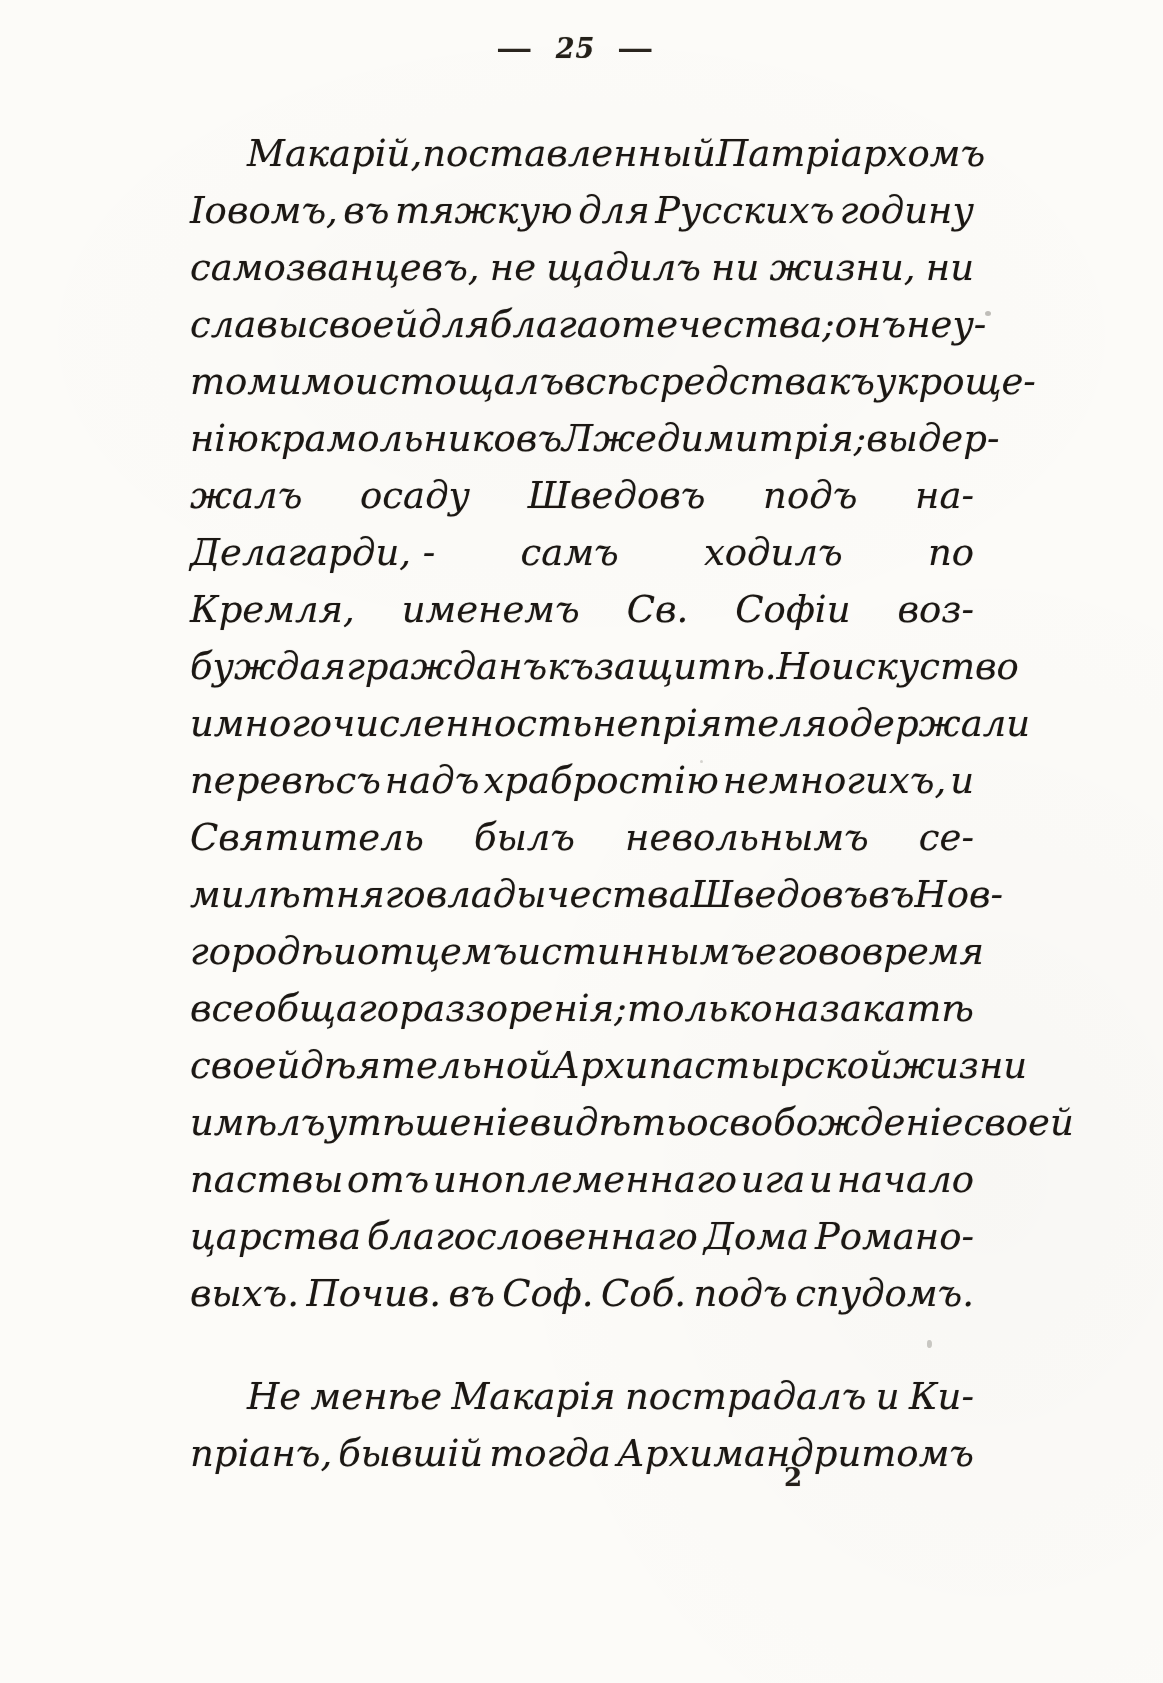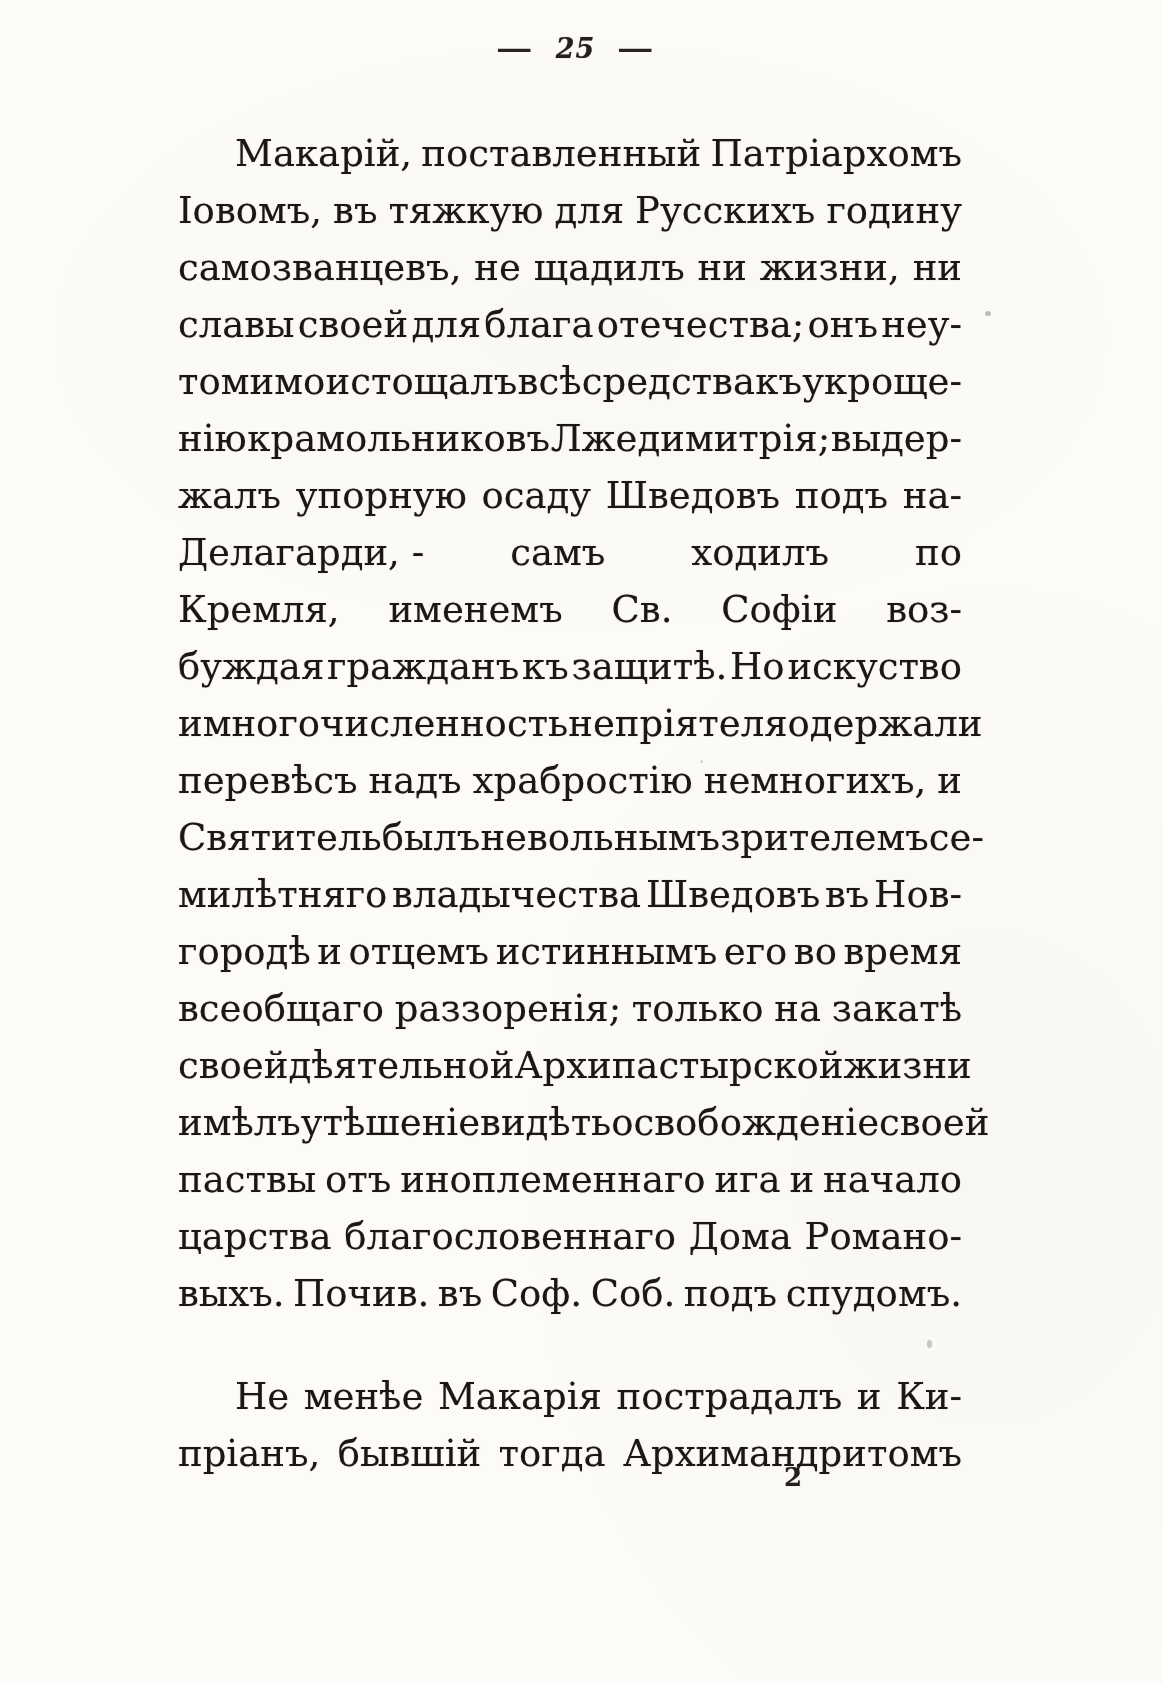--- a/index.html
+++ b/index.html
@@ -47,25 +47,26 @@
     color:#2a251e;
   }
   .page-header .num{
     font-weight:bold;
     text-shadow:0 0 1px rgba(30,25,20,0.45);
     font-style:italic;
   }
 
   .page-text{
     position:absolute;
-    left:178px;
+    left:190px;
     top:125px;
     width:784px;
     font-size:37px;
     text-shadow:0 0 1px rgba(27,23,19,0.38);
+    font-style:italic;
   }
   .paragraph{display:block;}
   .paragraph-gap{margin-top:46px;}
   .line{
     display:flex;
     justify-content:space-between;
     height:57px;
     line-height:57px;
     white-space:nowrap;
   }
@@ -148,21 +149,20 @@
           <span class="word">укроще-</span>
         </div>
         <div class="line">
           <span class="word">нію</span>
           <span class="word">крамольниковъ</span>
           <span class="word">Лжедимитрія;</span>
           <span class="word">выдер-</span>
         </div>
         <div class="line">
           <span class="word">жалъ</span>
-          <span class="word">упорную</span>
           <span class="word">осаду</span>
           <span class="word">Шведовъ</span>
           <span class="word">подъ</span>
           <span class="word">на-</span>
         </div>
         <div class="line">
           <span class="word">Делагарди,&nbsp;-</span>
           <span class="word">самъ</span>
           <span class="word">ходилъ</span>
           <span class="word">по</span>
@@ -192,21 +192,20 @@
           <span class="word">перевѣсъ</span>
           <span class="word">надъ</span>
           <span class="word">храбростію</span>
           <span class="word">немногихъ,</span>
           <span class="word">и</span>
         </div>
         <div class="line">
           <span class="word">Святитель</span>
           <span class="word">былъ</span>
           <span class="word">невольнымъ</span>
-          <span class="word">зрителемъ</span>
           <span class="word">се-</span>
         </div>
         <div class="line">
           <span class="word">милѣтняго</span>
           <span class="word">владычества</span>
           <span class="word">Шведовъ</span>
           <span class="word">въ</span>
           <span class="word">Нов-</span>
         </div>
         <div class="line">

